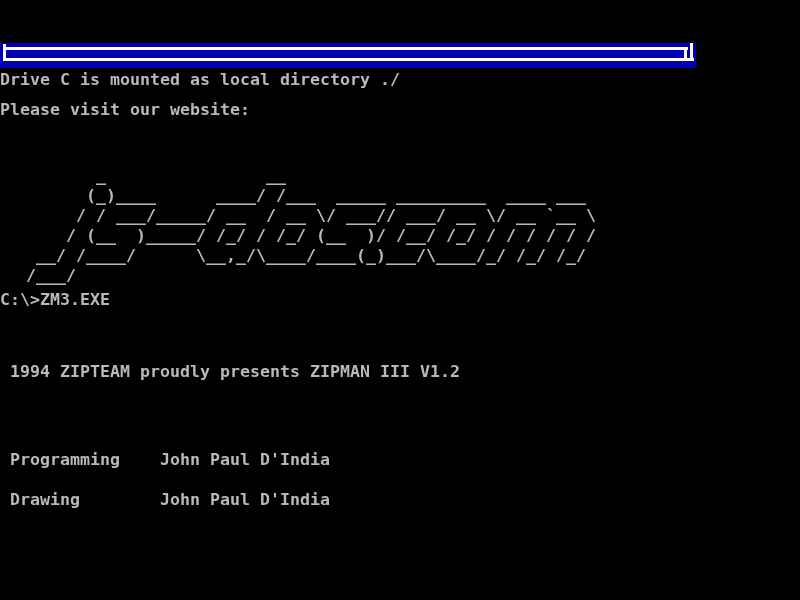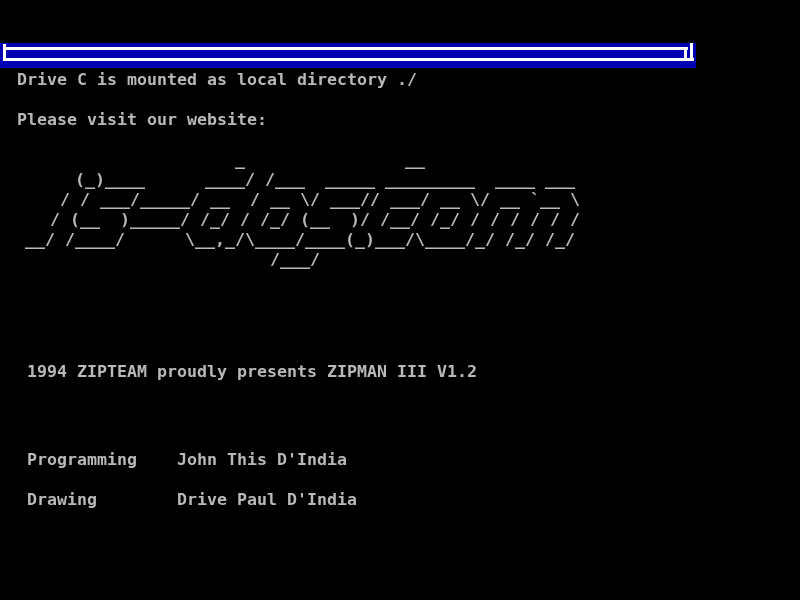--- a/index.html
+++ b/index.html
@@ -15,63 +15,62 @@
     position: absolute;
     left: 0;
     height: 20px;
     line-height: 20px;
     font-size: 16.61px;
     font-weight: bold;
     color: #b9b9b9;
     white-space: pre;
     letter-spacing: 0;
     font-variant-ligatures: none;
-    padding-left: 17px;
   }
   .art {
     position: absolute;
     left: 0;
     top: 150px;
-    margin: 0;
+    margin: 16px;
     font-size: 16.61px;
     font-weight: bold;
     line-height: 20px;
     color: #b9b9b9;
     white-space: pre;
     font-family: "DejaVu Sans Mono", "Liberation Mono", monospace;
-    text-align: center;
   }
   .dlg-part { position: absolute; }
   .dlg-blue { background: #0000b3; }
   .dlg-white { background: #ffffff; }
 </style>
 </head>
 <body>
 
 <div class="stage">
 
   <div>
     <div class="dlg-part dlg-blue" style="left:0;   top:43; width:696px; height:25px; top:43px;"></div>
     <div class="dlg-part dlg-white" style="left:3px;  top:44px; width:3px;   height:16px;"></div>
     <div class="dlg-part dlg-white" style="left:3px;  top:47px; width:685px; height:3px;"></div>
     <div class="dlg-part dlg-white" style="left:3px;  top:58px; width:691px; height:3px;"></div>
     <div class="dlg-part dlg-white" style="left:684px; top:47px; width:3px; height:14px;"></div>
     <div class="dlg-part dlg-white" style="left:690px; top:43px; width:3px; height:18px;"></div>
   </div>
 
   <div class="tline" style="top:70px">Drive C is mounted as local directory ./</div>
-  <div class="tline" style="top:110px">Please visit our website:</div>
+  <div class="tline" style="top:100px">Please visit our website:</div>
 
   <pre class="art">        _                __
        (_)____      ____/ /___  _____ _________  ____ ___
       / / ___/_____/ __  / __ \/ ___// ___/ __ \/ __ `__ \
      / (__  )_____/ /_/ / /_/ (__  )/ /__/ /_/ / / / / / /
   __/ /____/      \__,_/\____/____(_)___/\____/_/ /_/ /_/
  /___/</pre>
 
+  <div class="tline" style="top:290px">C:\&gt;ZM3.EXE</div>
 
   <div class="tline" style="top:362px"> 1994 ZIPTEAM proudly presents ZIPMAN III V1.2</div>
 
-  <div class="tline" style="top:450px"> Programming    John This D'India</div>
-  <div class="tline" style="top:490px"> Drawing        Drive Paul D'India</div>
+  <div class="tline" style="top:450px"> Programming    John Paul D'India</div>
+  <div class="tline" style="top:490px"> Drawing        John Paul D'India</div>
 
 
 </div>
 
 </body></html>

